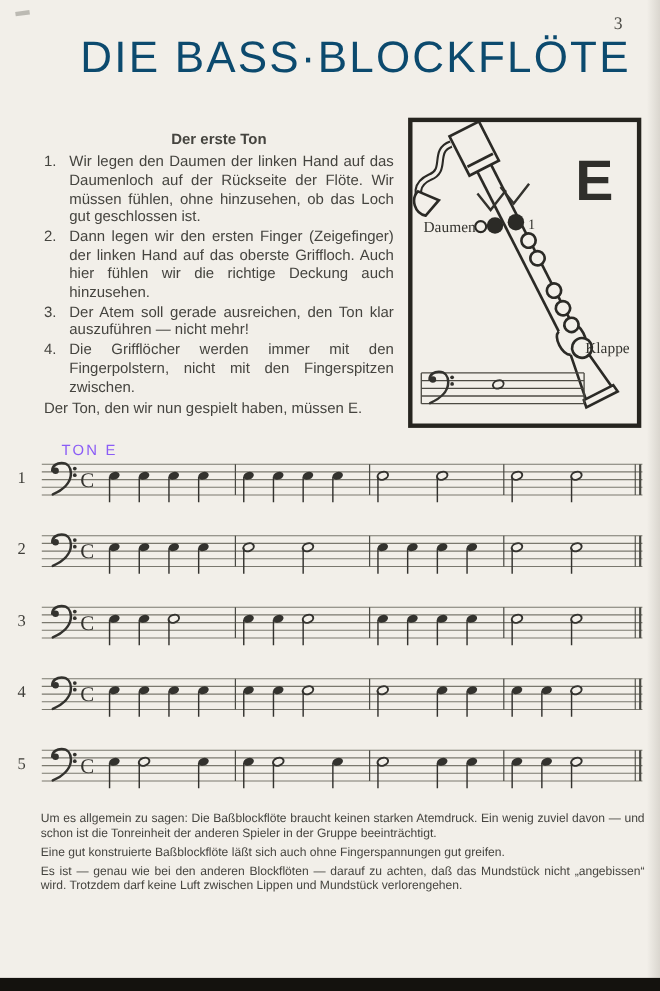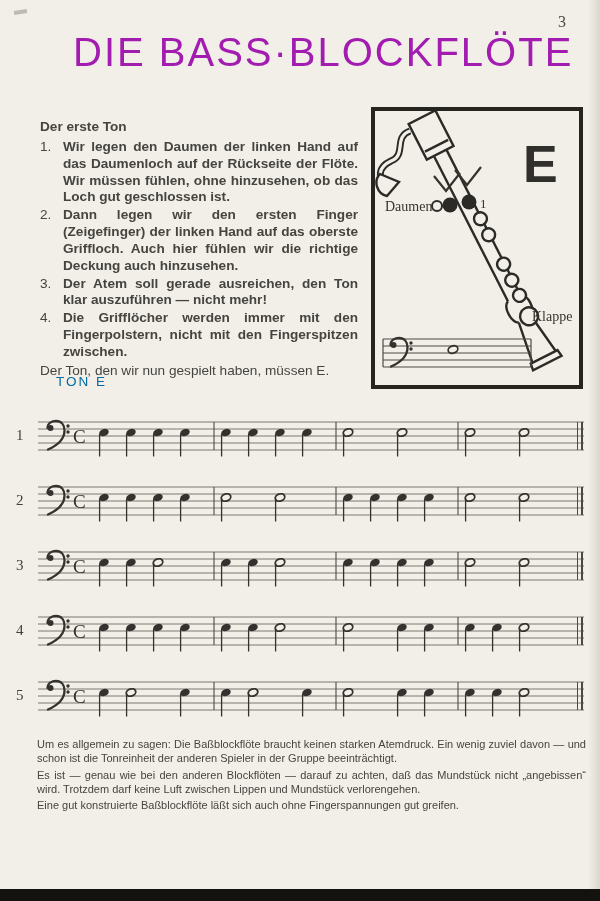--- a/index.html
+++ b/index.html
@@ -6,30 +6,30 @@
   body{width:600px;height:901px;overflow:hidden;background:#dedad2;}
   .page{position:relative;width:600px;height:901px;background:#f2efe9;
         font-family:"Liberation Sans",sans-serif;color:#45443f;}
   .edge-shade{position:absolute;top:0;right:0;width:12px;height:901px;
         background:linear-gradient(to right,rgba(70,62,48,0),rgba(70,62,48,.14));pointer-events:none;}
   .scan-mark{position:absolute;left:14px;top:10px;width:13px;height:4px;
         background:rgba(90,88,80,.35);transform:rotate(-8deg);}
   .page-number{position:absolute;top:13px;right:34px;font-family:"Liberation Serif",serif;
         font-size:16px;color:#4a4944;}
   .title{position:absolute;left:73px;top:30px;margin:0;font-size:40px;font-weight:400;
-        letter-spacing:2px;color:#a21caf;white-space:nowrap;}
+        letter-spacing:2px;color:#0c4a6e;white-space:nowrap;}
   .instructions{position:absolute;left:40px;top:119px;width:318px;font-size:13.6px;line-height:1.24;}
-  .instructions .heading{font-weight:bold;margin-bottom:3px;}
+  .instructions .heading{font-weight:bold;margin-bottom:3px;text-align:center;}
   .instr-item{display:flex;margin:0 0 1px 0;}
   .instr-item .num{flex:0 0 23px;}
-  .instr-item .txt{flex:1;text-align:justify;font-weight:bold;}
+  .instr-item .txt{flex:1;text-align:justify;}
   .closing{margin:2px 0 0 0;text-align:justify;}
   .diagram-box{position:absolute;left:371px;top:107px;width:204px;height:274px;
         border:4px solid #26241f;background:#f2efe9;}
-  .ton-label{position:absolute;left:56px;top:374px;font-size:13.5px;letter-spacing:2px;color:#0369a1;}
+  .ton-label{position:absolute;left:56px;top:402px;font-size:13.5px;letter-spacing:2px;color:#8b5cf6;}
   .staves{position:absolute;left:16px;top:412px;width:578px;}
   .staff-row{display:flex;height:65px;}
   .staff-num{flex:0 0 18px;font-family:"Liberation Serif",serif;font-size:15px;
         color:#3f3e39;padding-top:15px;text-align:left;}
   .footer{position:absolute;left:37px;top:738px;width:549px;font-size:11px;line-height:1.26;}
   .footer p{margin:0 0 3px 0;text-align:justify;}
   .bottom-strip{position:absolute;left:0;top:889px;width:600px;height:12px;background:#14120e;}
   svg text{user-select:none;}
 </style>
 </head>
@@ -349,18 +349,18 @@
           <ellipse cx="490" cy="20.5" rx="4.9" ry="3.5" transform="rotate(-20 490 20.5)" fill="none" stroke="#33322e" stroke-width="1.8"></ellipse>
           <line x1="485.6" y1="21.5" x2="485.6" y2="44.5" stroke="#33322e" stroke-width="1.3"></line>
           <line x1="543.5" y1="10" x2="543.5" y2="38" stroke="#4a4a44" stroke-width="1"></line>
           <line x1="548" y1="10" x2="548" y2="38" stroke="#4a4a44" stroke-width="2"></line>
         </svg>
       </div>
     </div>
 
   <div class="footer">
     <p>Um es allgemein zu sagen: Die Baßblockflöte braucht keinen starken Atemdruck. Ein wenig zuviel davon — und schon ist die Tonreinheit der anderen Spieler in der Gruppe beeinträchtigt.</p>
+    <p>Eine gut konstruierte Baßblockflöte läßt sich auch ohne Fingerspannungen gut greifen.</p>
     <p>Es ist — genau wie bei den anderen Blockflöten — darauf zu achten, daß das Mundstück nicht „angebissen“ wird. Trotzdem darf keine Luft zwischen Lippen und Mundstück verlorengehen.</p>
-    <p>Eine gut konstruierte Baßblockflöte läßt sich auch ohne Fingerspannungen gut greifen.</p>
   </div>
 
   <div class="bottom-strip"></div>
 </div>
 
 </body></html>

